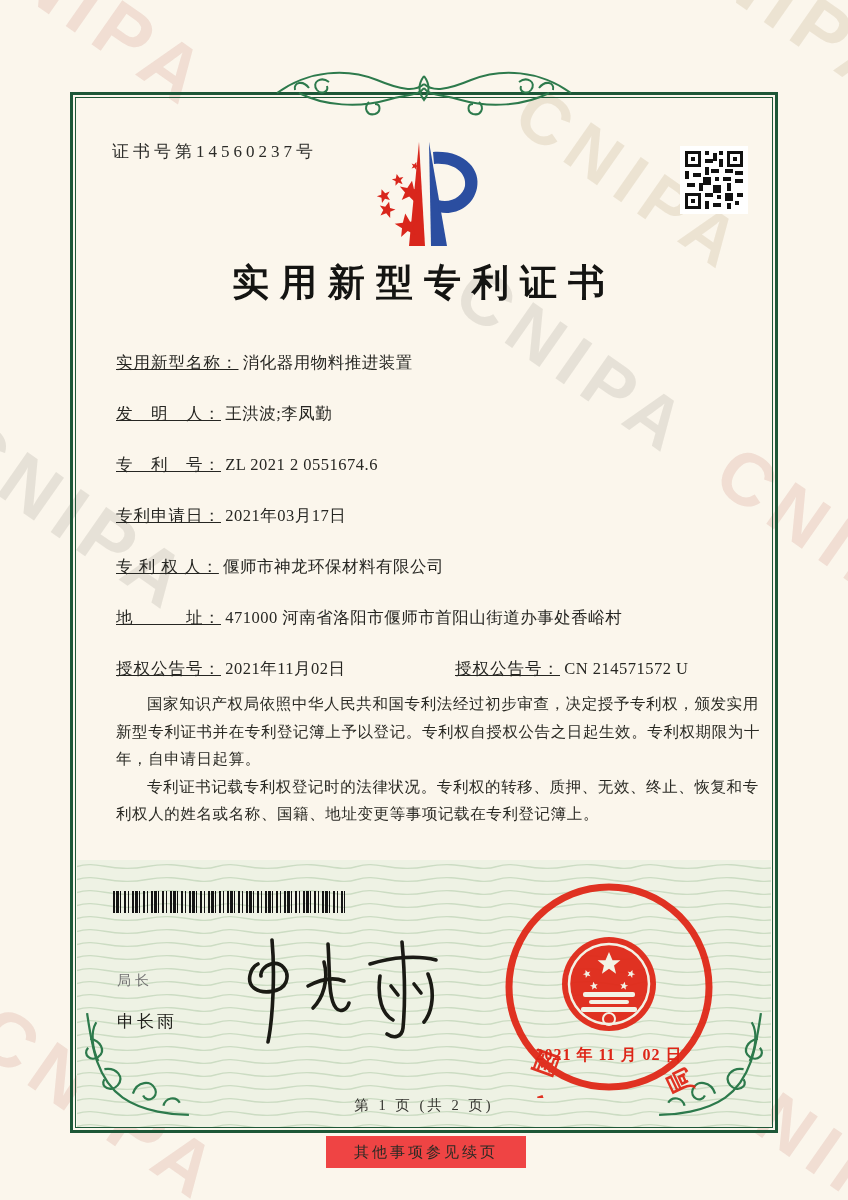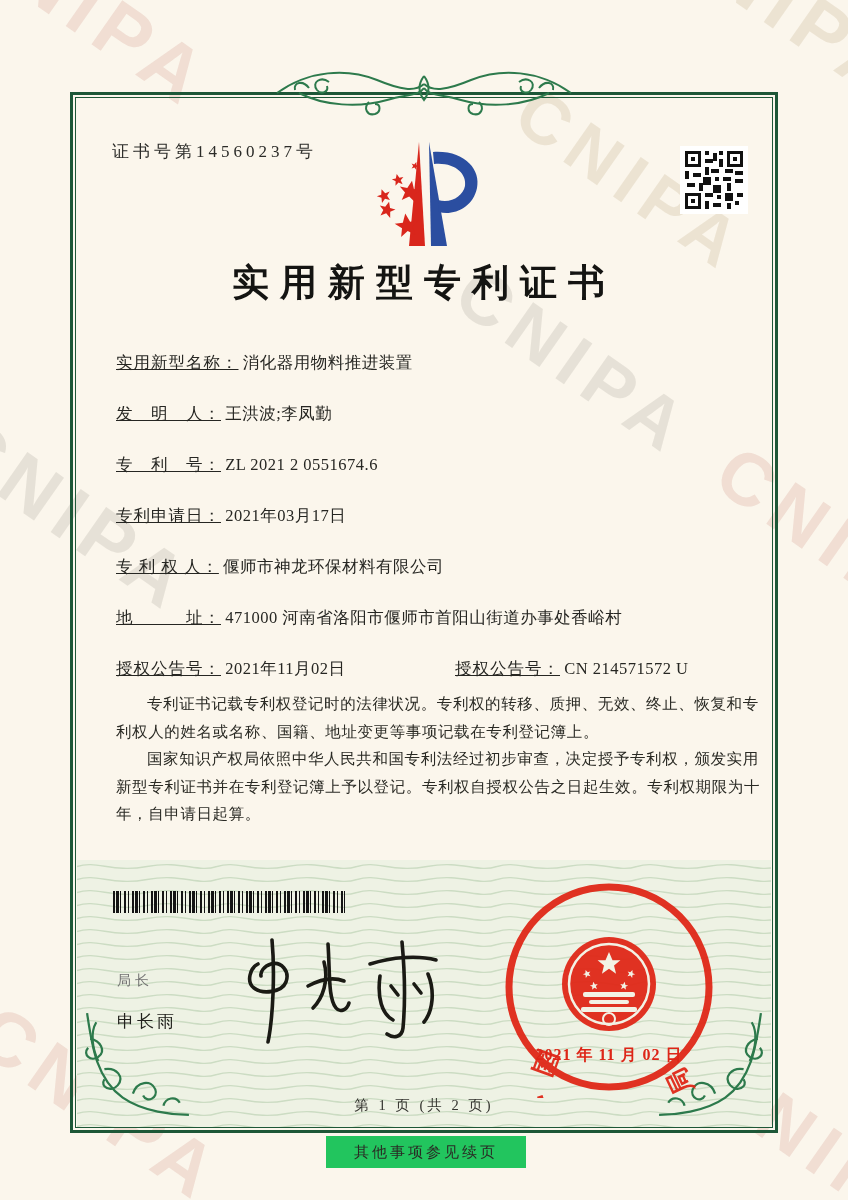--- a/index.html
+++ b/index.html
@@ -65,21 +65,21 @@
     position:absolute;left:498px;top:1045px;width:222px;text-align:center;
     font-size:16px;font-weight:bold;color:#dd2517;letter-spacing:1px;
     font-family:"Liberation Serif","DejaVu Serif",serif;
   }
   .pageinfo{
     position:absolute;left:76px;top:1096px;width:696px;text-align:center;
     font-size:14.5px;letter-spacing:3px;color:#33332e;
   }
   .contnote{
     position:absolute;left:326px;top:1136px;width:200px;height:32px;
-    background:#22c55e;display:flex;align-items:center;justify-content:center;
+    background:#ef4444;display:flex;align-items:center;justify-content:center;
     font-size:15px;letter-spacing:3px;color:#2a2a24;
   }
 </style>
 </head>
 <body>
 
 <div class="page">
 
   <div class="wm pink" style="left:-58px;top:-38px;font-size:78px;">CNIPA</div>
   <div class="wm tan" style="left:640px;top:-42px;font-size:78px;">CNIPA</div>
@@ -235,22 +235,22 @@
       <span class="lab">授权公告号：</span>
       <span class="val">2021年11月02日</span>
       <span class="grant2">
         <span class="lab">授权公告号：</span>
         <span class="val">CN 214571572 U</span>
       </span>
     </div>
   </div>
 
   <div class="bodytext">
+    <p>国家知识产权局依照中华人民共和国专利法经过初步审查，决定授予专利权，颁发实用新型专利证书并在专利登记簿上予以登记。专利权自授权公告之日起生效。专利权期限为十年，自申请日起算。</p>
     <p>专利证书记载专利权登记时的法律状况。专利权的转移、质押、无效、终止、恢复和专利权人的姓名或名称、国籍、地址变更等事项记载在专利登记簿上。</p>
-    <p>国家知识产权局依照中华人民共和国专利法经过初步审查，决定授予专利权，颁发实用新型专利证书并在专利登记簿上予以登记。专利权自授权公告之日起生效。专利权期限为十年，自申请日起算。</p>
   </div>
 
   <div class="barcode"></div>
 
   <div class="signer-title">局长</div>
   <div class="signer-name">申长雨</div>
 
   <svg class="signature" viewBox="0 0 230 120">
     <g stroke="#1a1a14" fill="none" stroke-width="3.6" stroke-linecap="round">
       <path d="M30,34 c-8,4 -12,18 -4,24 c9,7 28,4 32,-6 c4,-11 -5,-21 -15,-18 c-7,2 -11,8 -10,12"></path>

